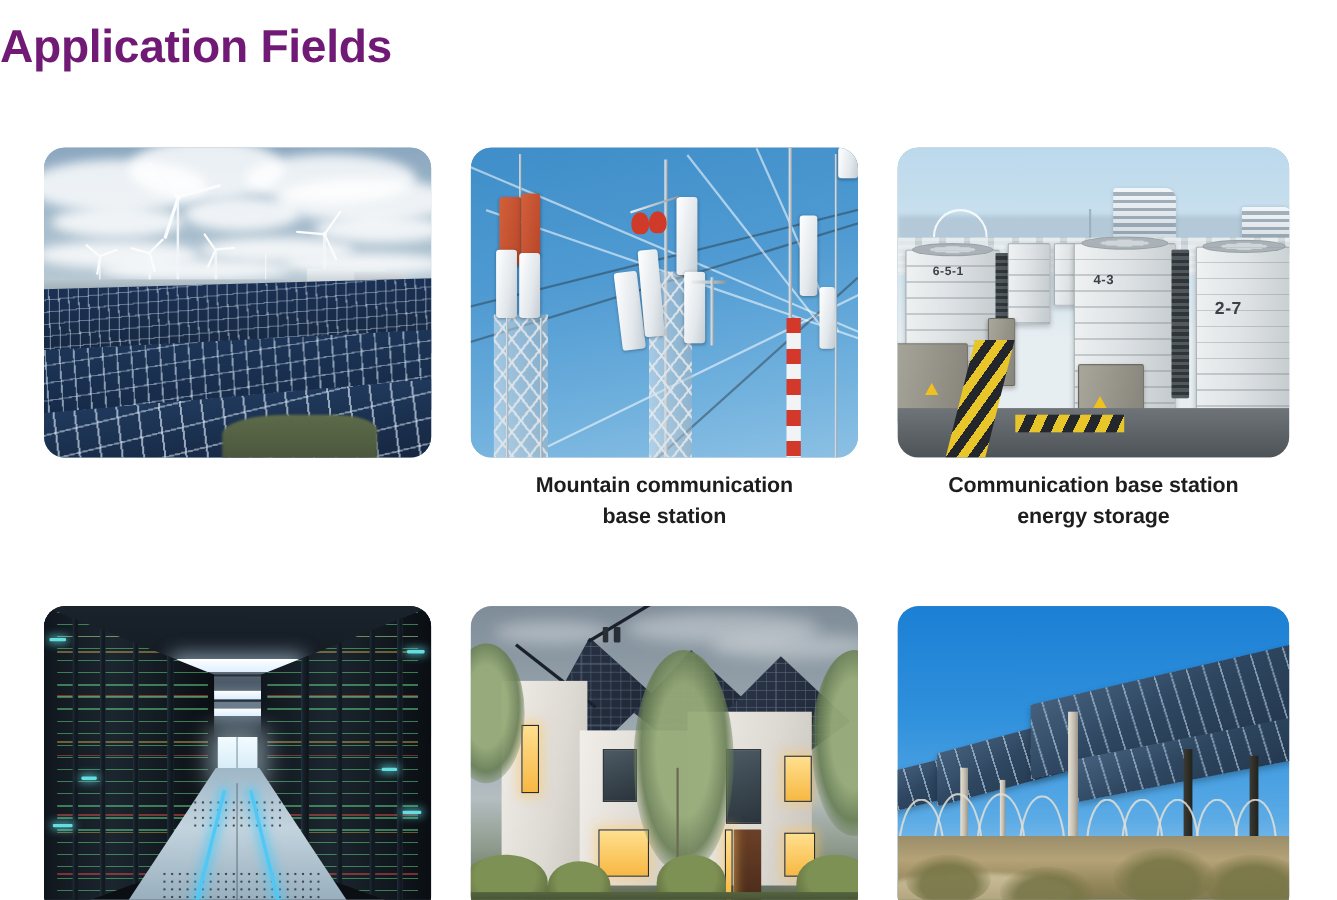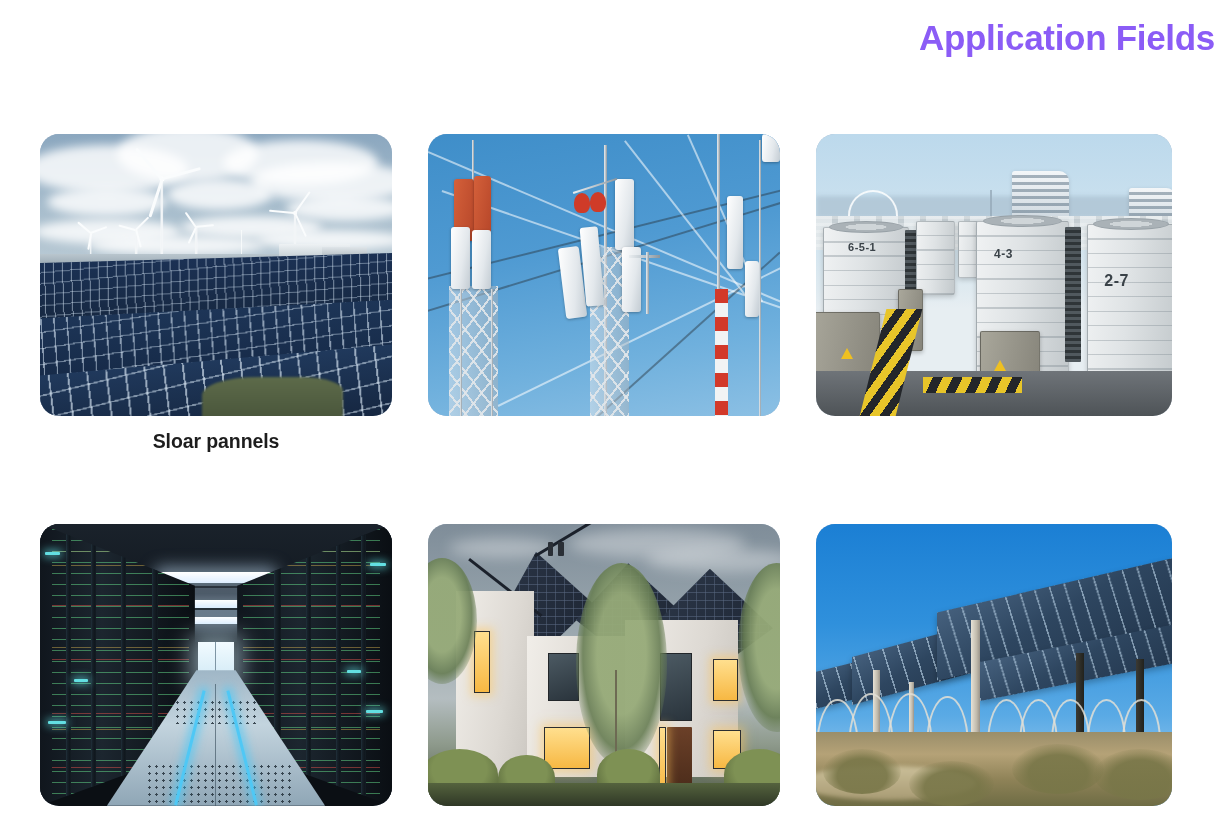--- a/index.html
+++ b/index.html
@@ -9,24 +9,24 @@
     font-family:"Liberation Sans", sans-serif;
     overflow:hidden;
   }
   #page{
     position:relative;
     width:1215px; height:818px;
     background:#fff;
   }
   
   .page-title{
-    text-align:right;
-    font-size:35px;
+    text-align:left;
+    font-size:42px;
     font-weight:bold;
-    color:#8b5cf6;
+    color:#701a75;
     letter-spacing:-0.3px;
     margin-top:18px;
     line-height:1.15;
   }
   
   .grid{
     position:absolute;
     left:40px; top:116px;
     width:1132px;
     display:grid;
@@ -480,21 +480,20 @@
         </div>
         <div style="position:absolute;left:57%;top:34%;width:1.4px;height:34px;background:rgba(250,252,253,.8)"></div>
         <div class="horizon-buildings" style="top:42.5%"></div>
         <div style="position:absolute;left:68%;top:39%;width:20%;height:5%;background:linear-gradient(180deg,#eef2f4,#c4ced4);border-radius:1px"></div>
         <div style="position:absolute;left:80%;top:40%;width:13%;height:4%;background:linear-gradient(180deg,#dfe5e9,#aeb8be)"></div>
         <div class="panelfield pf1"></div>
         <div class="panelfield pf2"></div>
         <div class="panelfield pf3"></div>
         <div class="grass"></div>
       </div>
-      <div class="cap">Sloar pannels</div>
     </div>
 
     <div class="cell">
       <div class="thumb">
         <div class="sky-blue"></div>
 
         <div class="guy" style="left:0%;top:6%;width:120%;transform:rotate(23deg)"></div>
         <div class="guy" style="left:4%;top:20%;width:120%;transform:rotate(19deg)"></div>
         <div class="guy guyd" style="left:-4%;top:52%;width:125%;transform:rotate(-14deg)"></div>
         <div class="guy guyd" style="left:-4%;top:64%;width:125%;transform:rotate(-17deg)"></div>
@@ -524,20 +523,24 @@
         <div class="mastv" style="left:57%;top:43%;width:9%;height:2.4px"></div>
         <div class="mastv" style="left:62%;top:42%;width:2.4px;height:22%"></div>
 
         <div class="mastv" style="left:82%;top:0%;width:3px;height:60%"></div>
         <div class="redwhite" style="left:81.6%;top:55%;width:3.6%;height:45%"></div>
         <div class="antpanel" style="left:85%;top:22%;width:4.5%;height:26%"></div>
         <div class="antpanel" style="left:90%;top:45%;width:4%;height:20%"></div>
         <div class="mastv" style="left:94%;top:2%;width:2.4px;height:98%"></div>
         <div class="antpanel" style="left:95%;top:0%;width:5%;height:10%"></div>
       </div>
+      <div class="cap">
+        <div>Mountain communication</div>
+        <div>base station</div>
+      </div>
     </div>
 
     <div class="cell">
       <div class="thumb">
         <div class="sky-haze"></div>
         <div class="cityfar" style="top:22%;height:8%;filter:blur(2px)"></div>
         <div class="arch" style="left:9%;top:20%;width:14%;height:9%"></div>
         <div class="tower-bldg" style="left:55%;top:13%;width:16%;height:19%"></div>
         <div class="tower-bldg" style="left:88%;top:19%;width:13%;height:15%"></div>
         <div style="position:absolute;left:49%;top:20%;width:1.6px;height:12%;background:rgba(150,170,185,.8)"></div>
@@ -574,20 +577,24 @@
 
         <div class="greybox" style="left:-2%;top:63%;width:20%;height:25%"></div>
         <div class="warn" style="left:7%;top:76%"></div>
         <div class="greybox" style="left:46%;top:70%;width:17%;height:22%"></div>
         <div class="warn" style="left:50%;top:80%"></div>
         <div class="greybox" style="left:23%;top:55%;width:7%;height:22%"></div>
 
         <div class="roofdeck" style="height:16%"></div>
         <div class="hazard" style="left:16%;top:62%;width:10%;height:38%;transform:skewX(-14deg)"></div>
         <div class="hazard" style="left:30%;top:86%;width:28%;height:6%"></div>
+      </div>
+      <div class="cap">
+        <div>Communication base station</div>
+        <div>energy storage</div>
       </div>
     </div>
 
     <div class="spacer"></div>
     <div class="spacer"></div>
     <div class="spacer"></div>
 
     <div class="cell row2">
       <div class="thumb">
         <div class="dc"></div>

